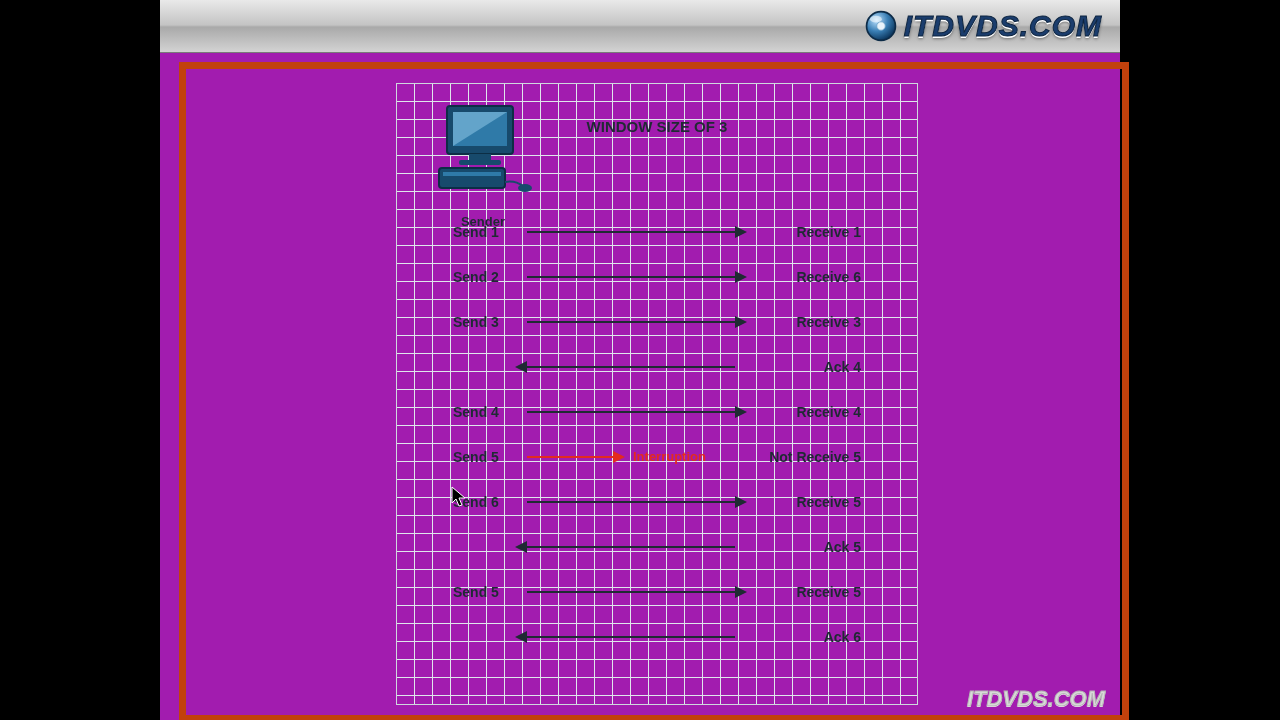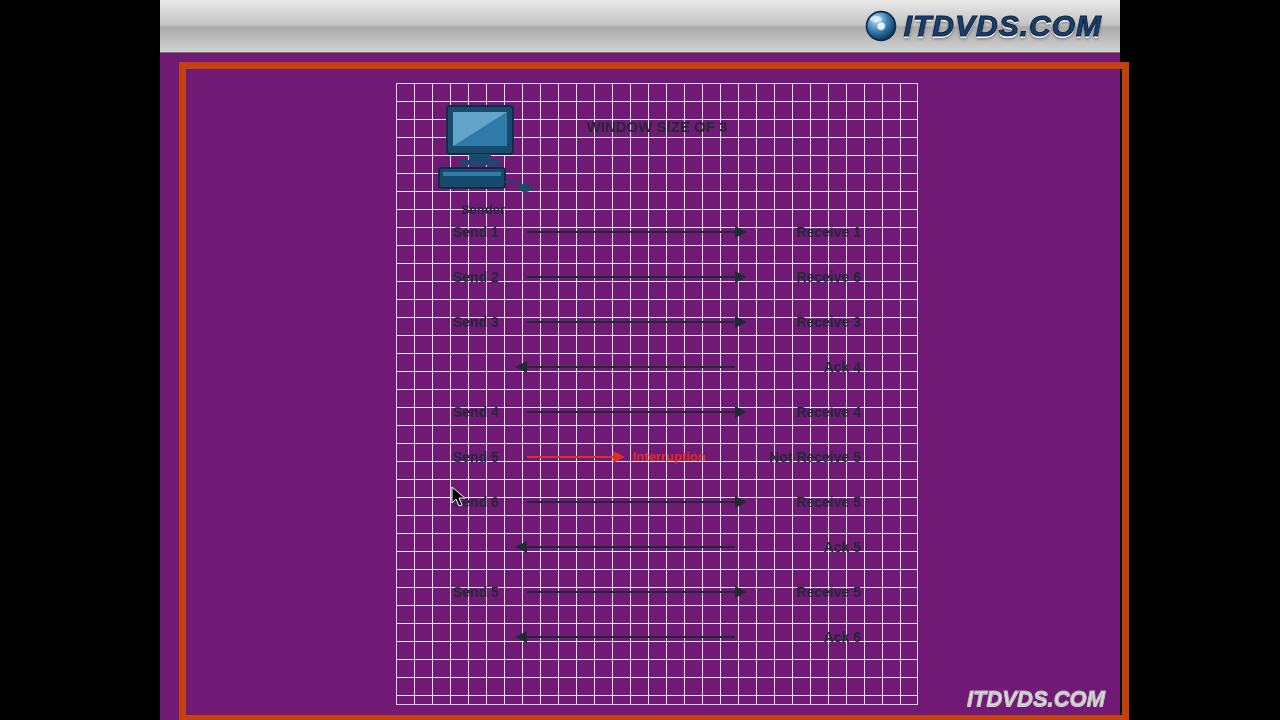--- a/index.html
+++ b/index.html
@@ -1,32 +1,32 @@
 <!DOCTYPE html>
 <html><head>
 <meta charset="utf-8">
 <style>
   html,body{margin:0;padding:0;width:1280px;height:720px;background:#000;font-family:Arial,Helvetica,sans-serif;overflow:hidden}
-  .stage{position:absolute;left:160px;top:0;width:960px;height:720px;background:#701a75}
+  .stage{position:absolute;left:160px;top:0;width:960px;height:720px;background:#a21caf}
   .topbar{position:absolute;left:0;top:0;width:960px;height:52px;
     background:linear-gradient(#e9e9e9,#c4c4c4 48%,#a9a9a9 52%,#d3d3d3);
     border-bottom:1px solid #7a7a7a}
   .brand{position:absolute;right:18px;top:6px;height:40px;display:flex;align-items:center}
   .brand-text{font:italic 900 30px/1 Arial,Helvetica,sans-serif;letter-spacing:1px;
     color:#1b3d6d;-webkit-text-stroke:1px #0d243f;text-shadow:0 2px 0 #fff,0 3px 3px rgba(0,0,0,.4)}
   .disc{width:34px;height:34px;margin-right:6px}
   .content{position:absolute;left:19px;top:62px;width:936px;height:646px;border:7px solid #c2410c;}
   .grid{position:absolute;left:210px;top:14px;width:520px;height:620px;
     background-image:linear-gradient(#dfe6ec 1px,transparent 1px),linear-gradient(90deg,#dfe6ec 1px,transparent 1px);
     background-size:18px 18px;background-position:-1px -1px;border:1px solid #cfd7de}
   .title{position:absolute;left:0;width:100%;text-align:center;top:34px;font:700 15px Arial;color:#1f2a33}
   .pc{position:absolute;top:18px}
   .pc-left{left:36px}
   .pc-right{right:36px}
-  .pc-label{text-align:center;font:700 13px Arial;color:#1f2a33;margin-top:4px}
+  .pc-label{text-align:center;font:700 13px Arial;color:#1f2a33;margin-top:16px}
   .row{position:absolute;left:0;width:100%;height:26px}
   .row .send{position:absolute;left:56px;font:700 14px Arial;color:#1f2a33}
   .row .recv{position:absolute;right:56px;font:700 14px Arial;color:#1f2a33}
   .row .ack{position:absolute;right:56px;font:700 14px Arial;color:#1f2a33}
   .mid-label{position:absolute;left:236px;font:700 13px Arial;color:#e32b1f}
   .arrow{position:absolute;top:7px;height:2px}
   .arrow.fwd{left:130px;width:218px;background:#1f2a33}
   .arrow.fwd::after{content:"";position:absolute;right:-2px;top:-5px;border-left:12px solid #1f2a33;border-top:6px solid transparent;border-bottom:6px solid transparent}
   .arrow.back{left:120px;width:218px;background:#1f2a33}
   .arrow.back::before{content:"";position:absolute;left:-2px;top:-5px;border-right:12px solid #1f2a33;border-top:6px solid transparent;border-bottom:6px solid transparent}

